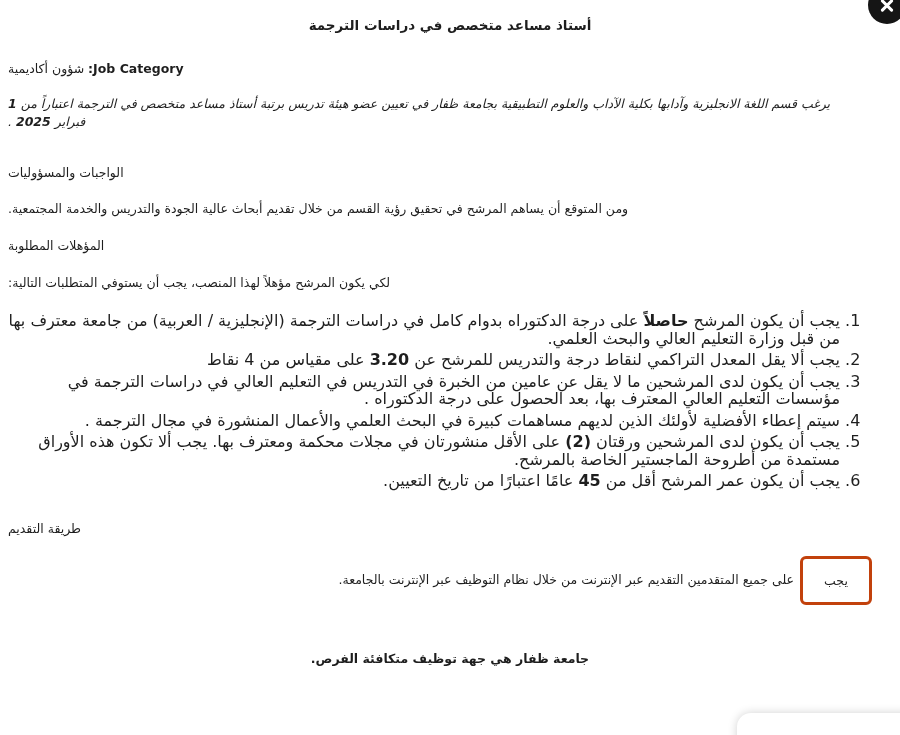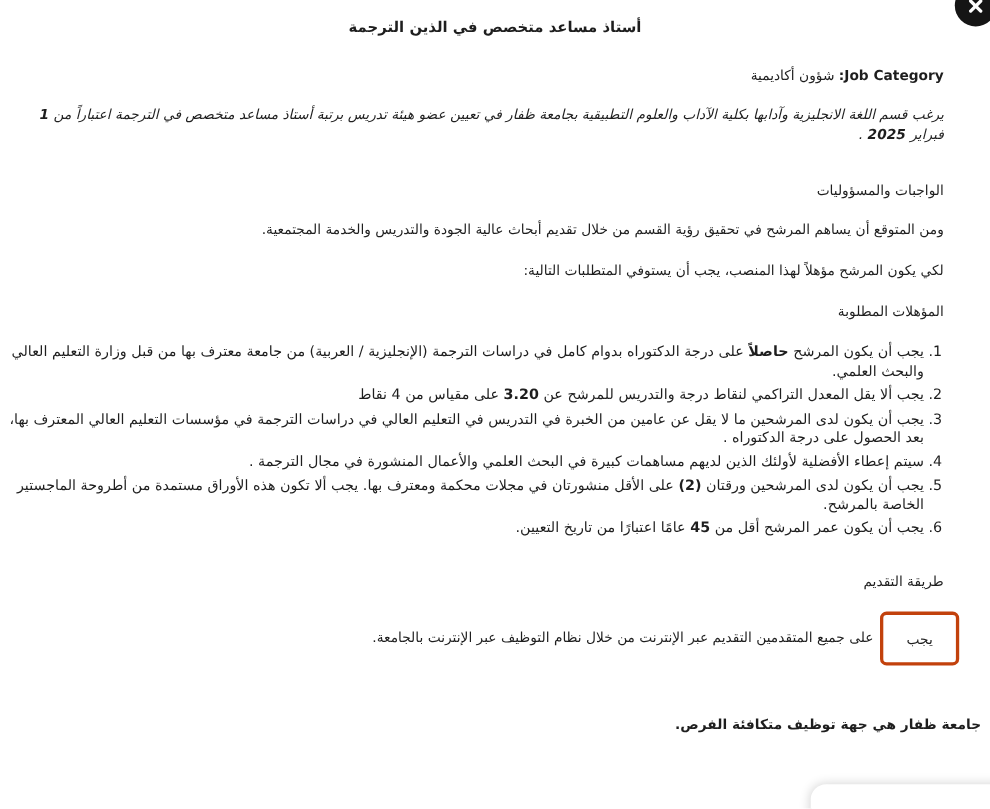--- a/index.html
+++ b/index.html
@@ -3,49 +3,49 @@
 <meta charset="utf-8">
 <style>
   html,body{margin:0;padding:0;}
   body{
     width:900px;height:735px;position:relative;overflow:hidden;
     background:#ffffff;color:#1e1e1e;
     font-family:"DejaVu Sans", sans-serif;
     direction:rtl;
   }
   .content{padding:16px 42px 0 8px;}
-  p{margin:0;font-size:12.5px;line-height:18px;text-align:right;}
+  p{margin:0;font-size:12.5px;line-height:18px;text-align:left;}
   .title{
     text-align:center;font-weight:bold;font-size:13.5px;line-height:18px;
     margin:0 0 0 0;margin-left:0;margin-right:-34px;
   }
   b{font-weight:bold;}
   .mt-job{margin-top:26px;}
   .mt-std{margin-top:18px;}
   .mt-19{margin-top:19px;}
   .mt-17{margin-top:17px;font-style:italic;}
   .mt-duties{margin-top:33px;}
   .mt-apply{margin-top:30px;}
   ol{
     margin:20px 0 0 0;padding:0 18px 0 0;
-    font-size:13px;line-height:17.5px;text-align:right;
+    font-size:16px;line-height:17.5px;text-align:right;
   }
   li{margin:0 0 4px 0;}
   .apply-row{
     display:flex;align-items:center;gap:6px;
     margin-top:18px;margin-right:-14px;
   }
   .must-box{
     flex:0 0 auto;display:inline-flex;align-items:center;justify-content:center;
     width:66px;height:43px;border:3px solid #c2410c;border-radius:6px;
     background:#fff;font-size:12.5px;cursor:pointer;
   }
   .apply-rest{font-size:12.5px;line-height:18px;}
   .footer-note{
-    margin-top:45px;margin-right:-34px;text-align:right;
+    margin-top:45px;margin-right:-34px;text-align:center;
     font-weight:bold;font-size:12.5px;
   }
   .close-btn{
     position:absolute;top:-14px;right:-6px;width:38px;height:38px;
     background:#151515;border-radius:50%;cursor:pointer;
   }
   .close-btn .bar{
     position:absolute;top:18px;left:11px;width:16px;height:3px;
     background:#ffffff;border-radius:2px;
   }
@@ -60,35 +60,35 @@
 </head>
 <body>
 
 <div class="close-btn">
   <span class="bar b1"></span>
   <span class="bar b2"></span>
 </div>
 
 <div class="content">
 
-  <p class="title">أستاذ مساعد متخصص في الذين الترجمة</p>
+  <p class="title">أستاذ مساعد متخصص في دراسات الترجمة</p>
 
   <p class="mt-job"><b>Job Category:</b> <span>شؤون أكاديمية</span></p>
 
 
 
   <p class="mt-17"><span>يرغب قسم اللغة الانجليزية وآدابها بكلية الآداب والعلوم التطبيقية بجامعة ظفار في تعيين عضو هيئة تدريس برتبة أستاذ مساعد متخصص في الترجمة اعتباراً من</span> <b>1</b> <span>فبراير</span> <b>2025</b> <span>.</span></p>
 
   <p class="mt-duties">الواجبات والمسؤوليات</p>
 
   <p class="mt-std">ومن المتوقع أن يساهم المرشح في تحقيق رؤية القسم من خلال تقديم أبحاث عالية الجودة والتدريس والخدمة المجتمعية.</p>
 
+  <p class="mt-19">المؤهلات المطلوبة</p>
+
   <p class="mt-19">لكي يكون المرشح مؤهلاً لهذا المنصب، يجب أن يستوفي المتطلبات التالية:</p>
-
-  <p class="mt-19">المؤهلات المطلوبة</p>
 
   <ol id="req-list">
       <li><span>يجب أن يكون المرشح </span><b>حاصلاً</b><span> على درجة الدكتوراه بدوام كامل في دراسات الترجمة (الإنجليزية / العربية) من جامعة معترف بها من قبل وزارة التعليم العالي والبحث العلمي.</span></li>
       <li><span>يجب ألا يقل المعدل التراكمي لنقاط درجة والتدريس للمرشح عن </span><b>3.20</b><span> على مقياس من 4 نقاط</span></li>
       <li><span>يجب أن يكون لدى المرشحين ما لا يقل عن عامين من الخبرة في التدريس في التعليم العالي في دراسات الترجمة في مؤسسات التعليم العالي المعترف بها، بعد الحصول على درجة الدكتوراه .</span></li>
       <li><span>سيتم إعطاء الأفضلية لأولئك الذين لديهم مساهمات كبيرة في البحث العلمي والأعمال المنشورة في مجال الترجمة .</span></li>
       <li><span>يجب أن يكون لدى المرشحين ورقتان </span><b>(2)</b><span> على الأقل منشورتان في مجلات محكمة ومعترف بها. يجب ألا تكون هذه الأوراق مستمدة من أطروحة الماجستير الخاصة بالمرشح.</span></li>
       <li><span>يجب أن يكون عمر المرشح أقل من </span><b>45</b><span> عامًا اعتبارًا من تاريخ التعيين.</span></li>
     </ol>
 

